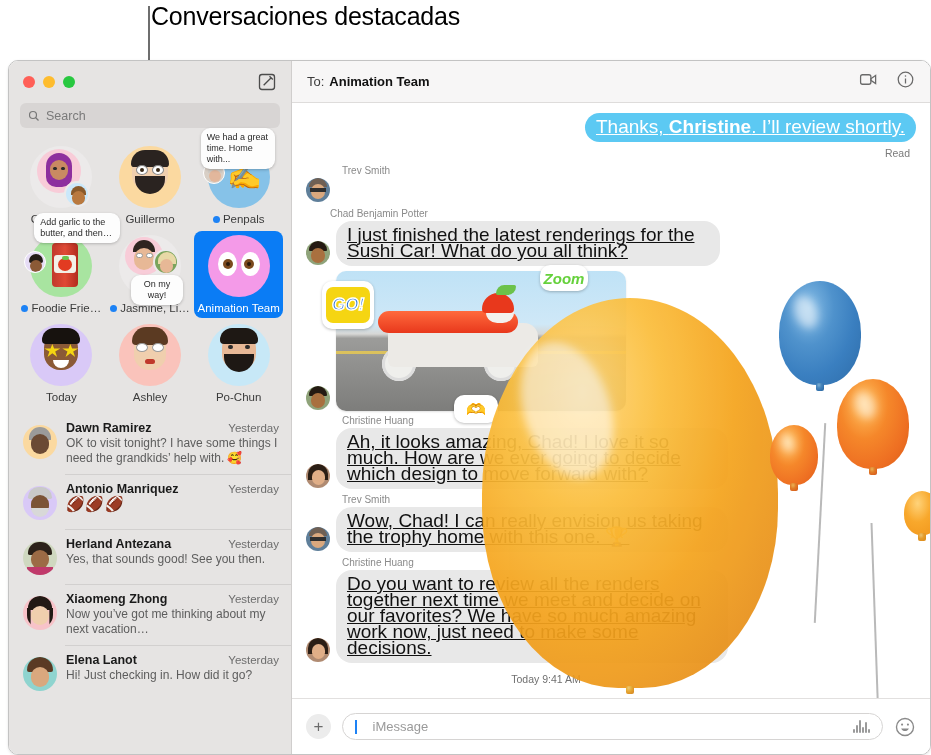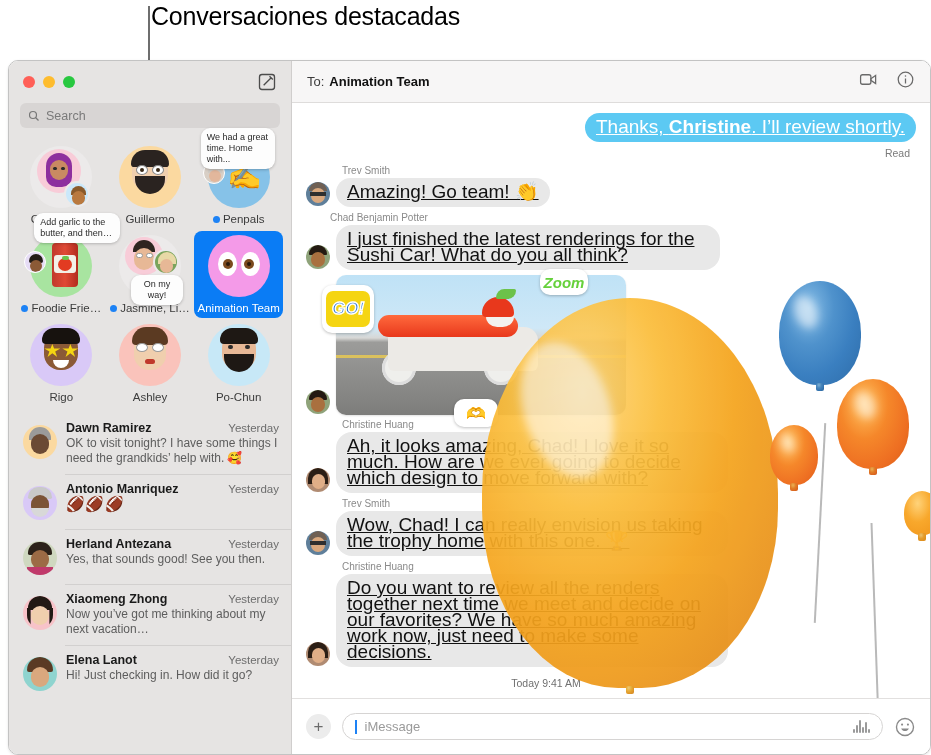--- a/index.html
+++ b/index.html
@@ -212,21 +212,21 @@
     display: flex; align-items: center; gap: 11px; padding: 0 14px;
     background: #fff; position: relative; z-index: 7;
   }
   .plus-btn {
     width: 25px; height: 25px; flex: 0 0 25px; border-radius: 50%;
     background: #ececec; color: #6b6b6b; display: flex; align-items: center; justify-content: center;
     font-size: 17px; line-height: 1;
   }
   .msg-input {
     flex: 1; height: 27px; border: 1px solid #d6d4d3; border-radius: 14px;
-    display: flex; align-items: center; padding: 0 12px; gap: 8px;
+    display: flex; align-items: center; padding: 0 12px; gap: 16px;
     background: #fff;
   }
   .caret { width: 1.5px; height: 14px; background: #1d82f5; flex: 0 0 1.5px; }
   .msg-ph { font-size: 13px; color: #9a9a9a; flex: 1; }
   .audio-icon { color: #9a9a9a; display: flex; align-items: flex-end; gap: 1.5px; height: 13px; }
   .audio-icon i { width: 1.6px; background: currentColor; display: block; border-radius: 1px; }
   .emoji-btn { width: 22px; height: 22px; flex: 0 0 22px; color: #8a8a8a; }
 </style>
 </head>
 <body>
@@ -371,21 +371,21 @@
 
         <div class="pin">
           <div class="pin-art" style="background:#d9c9f7;">
             <div style="position:absolute;left:14px;top:8px;width:34px;height:38px;border-radius:16px;background:#8b5a36;"></div>
             <div style="position:absolute;left:12px;top:4px;width:38px;height:16px;border-radius:18px 18px 6px 6px;background:#17120e;"></div>
             <div style="position:absolute;left:14px;top:20px;width:16px;height:13px;background:#f5d512;clip-path:polygon(50% 0,61% 35%,100% 35%,68% 57%,80% 100%,50% 72%,20% 100%,32% 57%,0 35%,39% 35%);"></div>
             <div style="position:absolute;left:32px;top:20px;width:16px;height:13px;background:#f5d512;clip-path:polygon(50% 0,61% 35%,100% 35%,68% 57%,80% 100%,50% 72%,20% 100%,32% 57%,0 35%,39% 35%);"></div>
             <div style="position:absolute;left:23px;top:36px;width:16px;height:8px;border-radius:0 0 9px 9px;background:#fff;"></div>
           </div>
           <div class="pin-label">
-            <span>Rigo</span>
+            <span>Today</span>
           </div>
         </div>
 
         <div class="pin">
           <div class="pin-art" style="background:#fac3bb;">
             <div style="position:absolute;left:15px;top:8px;width:32px;height:38px;border-radius:15px;background:#f0cfae;"></div>
             <div style="position:absolute;left:13px;top:3px;width:36px;height:18px;border-radius:18px 18px 5px 5px;background:#5b3a22;"></div>
             <div style="position:absolute;left:17px;top:19px;width:12px;height:9px;border-radius:50%;background:#fff;border:1.5px solid #9b9b9b;"></div>
             <div style="position:absolute;left:33px;top:19px;width:12px;height:9px;border-radius:50%;background:#fff;border:1.5px solid #9b9b9b;"></div>
             <div style="position:absolute;left:26px;top:35px;width:10px;height:5px;border-radius:5px;background:#c0392b;"></div>
@@ -519,21 +519,20 @@
         <div class="read">Read</div>
 
         <div>
           <div class="sender" style="margin-left:36px;">Trev Smith</div>
           <div class="row">
             <div class="msg-av" style="background:#5f7f9a;position:relative;">
               <div style="position:absolute;left:3px;top:0;width:18px;height:9px;border-radius:9px 9px 0 0;background:#6f6054;"></div>
               <div style="position:absolute;left:5px;top:6px;width:14px;height:15px;border-radius:7px;background:#d9a87e;"></div>
               <div style="position:absolute;left:4px;top:10px;width:16px;height:4px;background:#2f2f2f;"></div>
             </div>
-            <div class="bub in">Amazing! Go team! 👏</div>
           </div>
         </div>
 
         <div>
           <div class="sender" style="margin-left:24px;">Chad Benjamin Potter</div>
           <div class="row">
             <div class="msg-av" style="background:#8fa37a;position:relative;">
               <div style="position:absolute;left:3px;top:0;width:18px;height:10px;border-radius:9px 9px 1px 1px;background:#241a12;"></div>
               <div style="position:absolute;left:5px;top:7px;width:14px;height:15px;border-radius:7px;background:#a9703f;"></div>
             </div>

